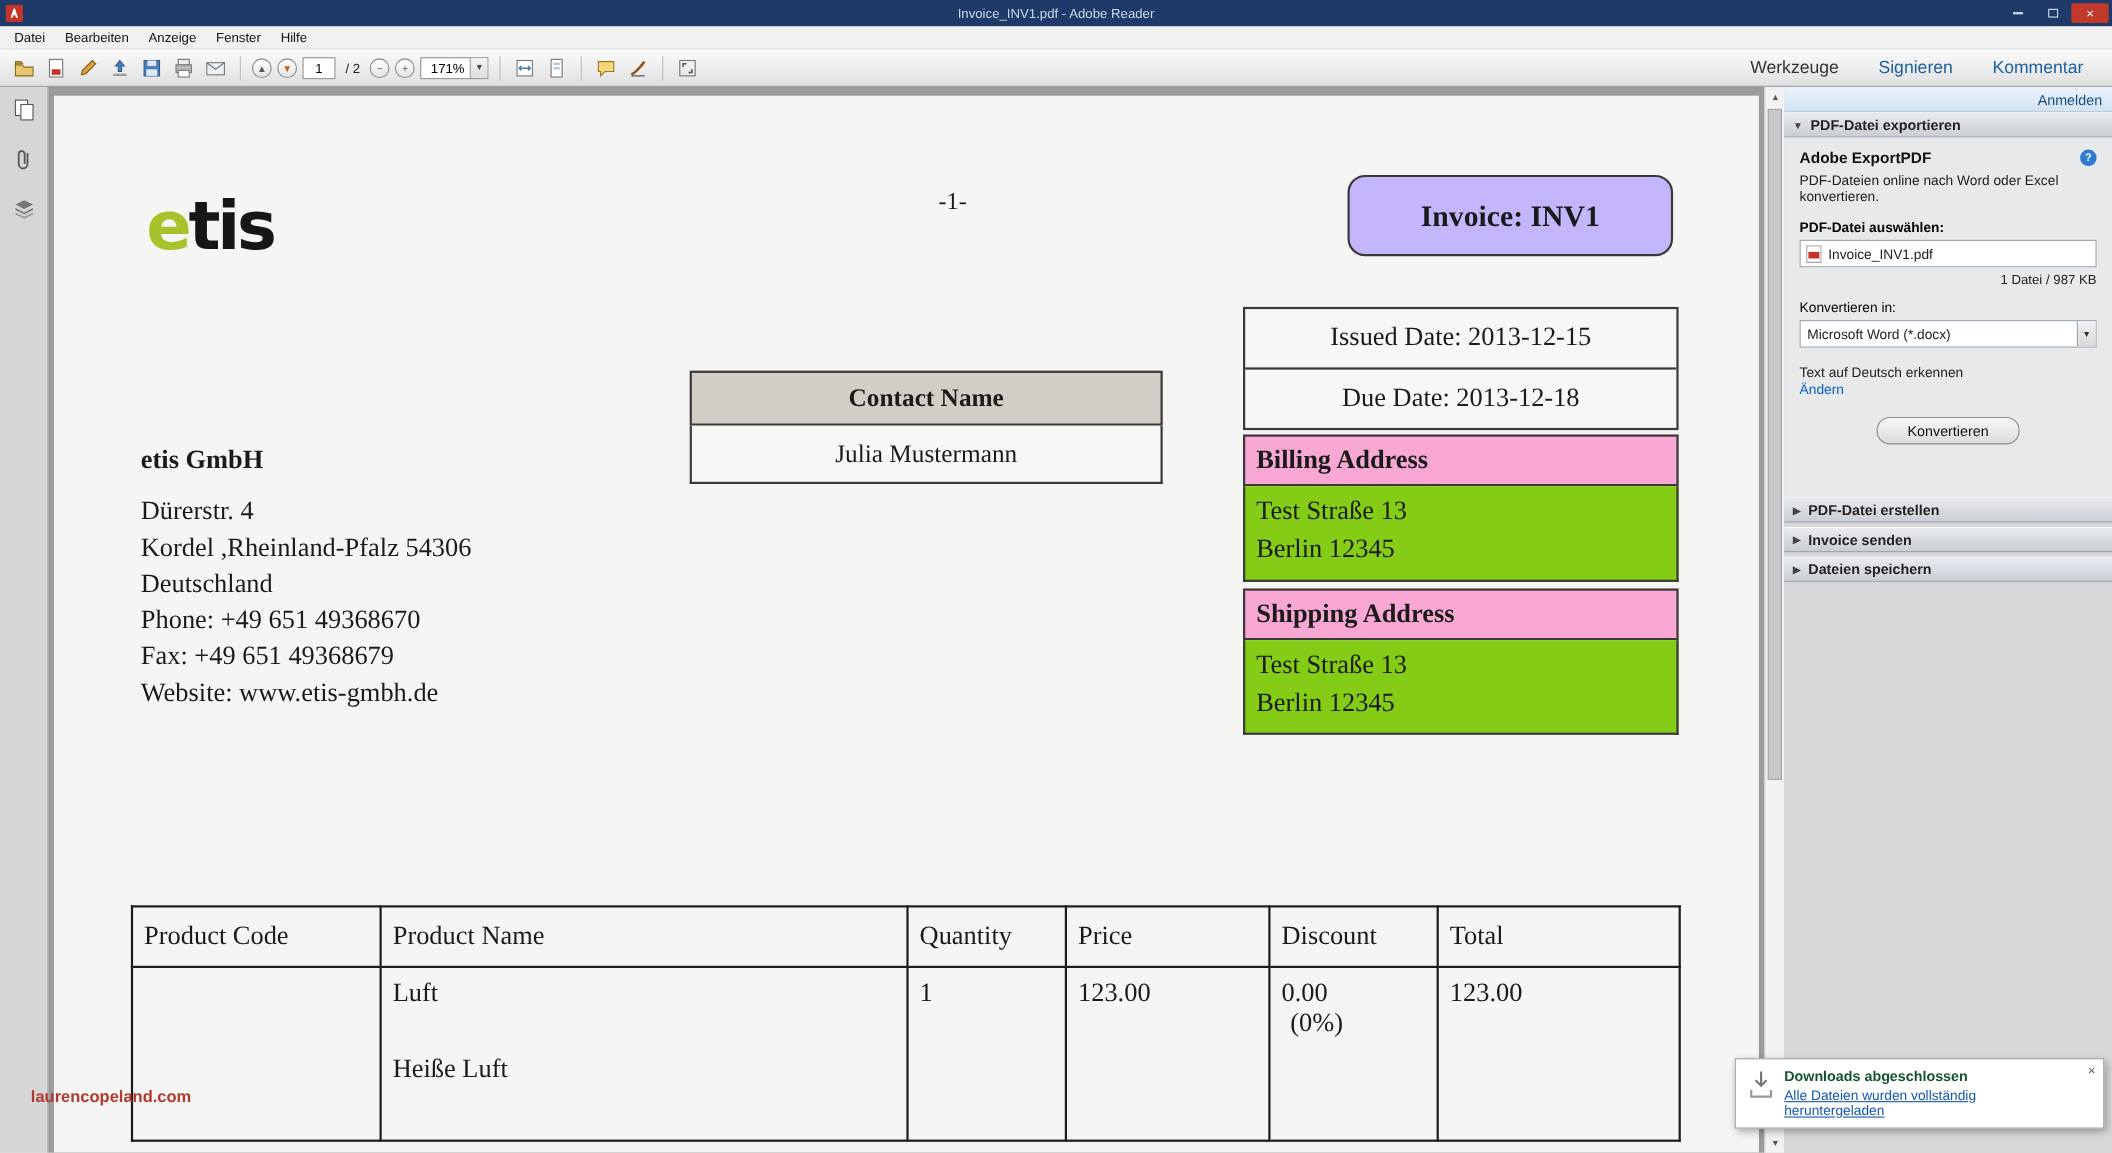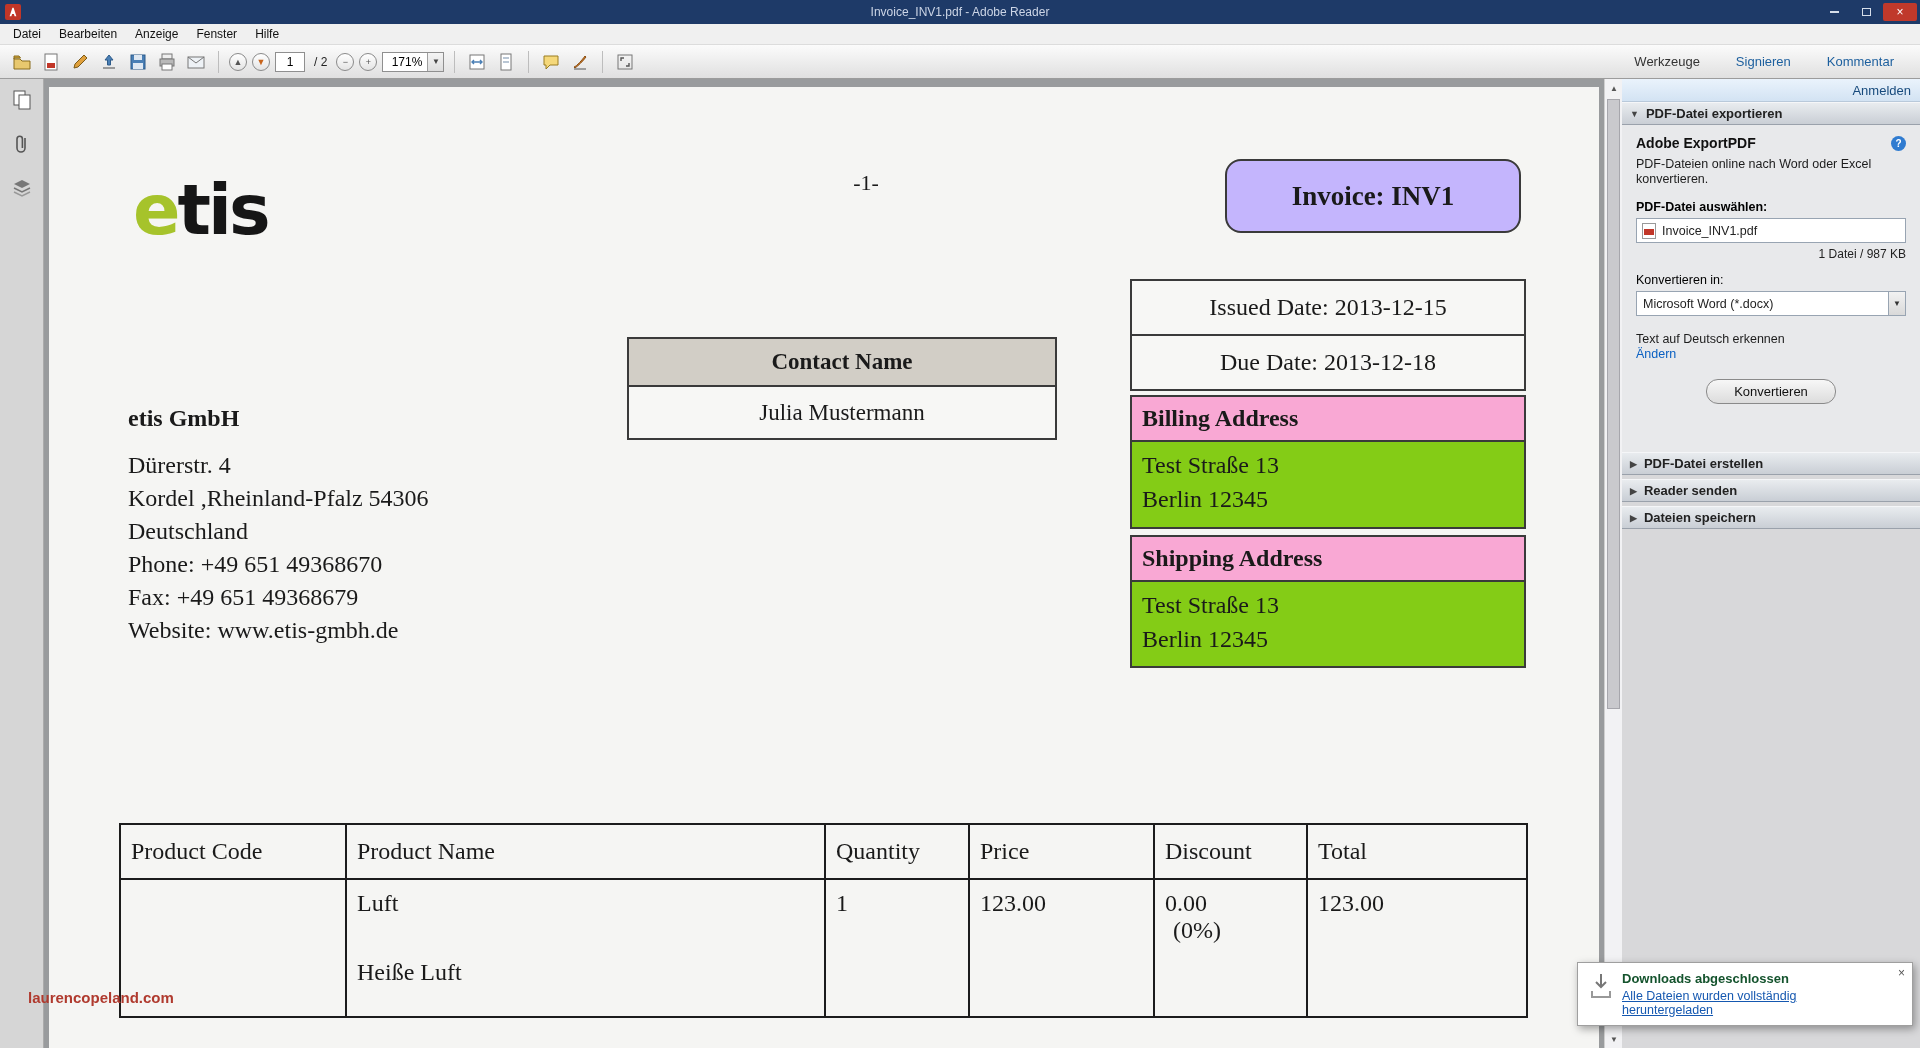--- a/index.html
+++ b/index.html
@@ -26,35 +26,35 @@
   .ticon { width:24px; height:24px; display:flex; align-items:center; justify-content:center; border-radius:3px; }
   .tsep { width:1px; height:22px; background:#bdbdbd; margin:0 5px; }
   .circle-icon { width:18px; height:18px; border:1px solid #8a8a8a; border-radius:50%; background:linear-gradient(#fff,#e4e4e4); display:flex; align-items:center; justify-content:center; font-size:9px; color:#555; }
   .circle-icon.orange { color:#c8641c; }
   .page-input { width:30px; height:20px; border:1px solid #8f8f8f; background:#fff; text-align:center; font-size:12px; font-family:"Liberation Sans",sans-serif; }
   .page-total { font-size:12px; color:#222; margin:0 4px; }
   .zoom-box { display:flex; height:20px; border:1px solid #8f8f8f; background:#fff; }
   .zoom-val { width:44px; font-size:12px; display:flex; align-items:center; justify-content:flex-end; padding-right:5px; }
   .zoom-arrow { width:16px; background:linear-gradient(#f4f4f4,#ddd); border-left:1px solid #9f9f9f; display:flex; align-items:center; justify-content:center; font-size:8px; color:#444; }
   .tb-right { margin-left:auto; display:flex; gap:36px; padding-right:16px; }
-  .tb-label { font-size:13px; color:#333; }
+  .tb-label { font-size:16px; color:#333; }
   .tb-label.blue { color:#1c5f9e; }
 
   
   .main { position:absolute; top:79px; left:0; right:0; bottom:0; }
 
   .left-strip { position:absolute; left:0; top:0; width:44px; height:100%; background:#d6d6d6; border-right:1px solid #ababab; display:flex; flex-direction:column; align-items:center; padding-top:10px; gap:18px; }
 
   .doc-area { position:absolute; left:44px; top:0; width:1560px; height:100%; background:#999b9d; overflow:hidden; }
   .page { position:absolute; left:5px; top:8px; width:1550px; height:961px; background:#f5f5f3; color:#1a1a1a; }
   .page > div { position:absolute; }
 
   .page-label { left:737px; top:83px; width:160px; text-align:center; font-size:22px; }
   .invoice-box { left:1176px; top:72px; width:296px; height:74px; background:#c4b5fd; border:2px solid #3a3a3a; border-radius:16px; display:flex; align-items:center; justify-content:center; font-size:27px; font-weight:bold; }
-  .logo { left:84px; top:88px; font-size:70px; font-weight:bold; letter-spacing:-3px; line-height:1; font-family:"DejaVu Sans",sans-serif; }
+  .logo { left:84px; top:88px; font-size:61px; font-weight:bold; letter-spacing:-3px; line-height:1; font-family:"DejaVu Sans",sans-serif; }
   .logo .e { color:#a6c32b; } .logo .tis { color:#161616; }
 
   .mid-block { left:578px; width:430px; }
   .box-header { height:50px; background:#d2cec6; border:2px solid #3a3a3a; display:flex; align-items:center; justify-content:center; font-weight:bold; font-size:23px; }
   .box-value { height:53px; background:#f7f7f5; border:2px solid #3a3a3a; border-top:none; display:flex; align-items:center; justify-content:center; font-size:23px; }
   .customer-block { top:131px; } .contact-block { top:250px; }
 
   .dates-box { left:1081px; top:192px; width:396px; border:2px solid #3a3a3a; background:#f7f7f5; }
   .dates-row { height:53px; display:flex; align-items:center; justify-content:center; font-size:24px; }
   .dates-row.first { border-bottom:2px solid #3a3a3a; height:55px; }
@@ -64,21 +64,21 @@
   .billing-header { top:308px; } .billing-content { top:355px; height:87px; }
   .shipping-header { top:448px; } .shipping-content { top:495px; height:86px; }
 
   .company-name { left:79px; top:318px; font-size:24px; font-weight:bold; }
   .company-lines { left:79px; top:362px; font-size:24px; line-height:33px; }
 
   .product-table-wrap { left:70px; top:736px; width:1407px; }
   table.product { border-collapse:collapse; table-layout:fixed; width:1407px; font-family:"Liberation Serif",serif; font-size:24px; }
   table.product th, table.product td { border:2px solid #1c1c1c; text-align:left; padding:0 10px; }
   table.product th { height:55px; font-weight:normal; }
-  table.product td { height:138px; vertical-align:top; padding-top:10px; }
+  table.product td { height:158px; vertical-align:top; padding-top:10px; }
   .desc-line { margin-top:42px; }
   .pct-line { padding-left:8px; }
 
   .watermark { position:absolute; left:28px; top:910px; font-size:15px; font-weight:bold; color:#b03a2e; z-index:5; }
 
   
   .scrollbar { position:absolute; left:1604px; top:0; width:18px; height:100%; background:#f2f2f4; border-left:1px solid #cfcfcf; }
   .sb-btn { position:absolute; left:0; width:18px; height:18px; display:flex; align-items:center; justify-content:center; font-size:8px; color:#555; }
   .sb-btn.up { top:0; } .sb-btn.down { bottom:0; }
   .sb-thumb { position:absolute; left:2px; top:20px; width:13px; height:610px; background:#c9c9cd; border:1px solid #a6a6ac; }
@@ -378,21 +378,21 @@
       <div class="change-link">Ändern</div>
       <div class="convert-btn">Konvertieren</div>
     </div>
 
     <div class="panel-header collapsed-header first">
       <span class="tri">▶</span>
       <span>PDF-Datei erstellen</span>
     </div>
     <div class="panel-header collapsed-header">
       <span class="tri">▶</span>
-      <span>Reader senden</span>
+      <span>Invoice senden</span>
     </div>
     <div class="panel-header collapsed-header">
       <span class="tri">▶</span>
       <span>Dateien speichern</span>
     </div>
     <div class="panel-filler"></div>
   </div>
 
   <div class="notification">
     <svg width="26" height="30" viewBox="0 0 26 30">

